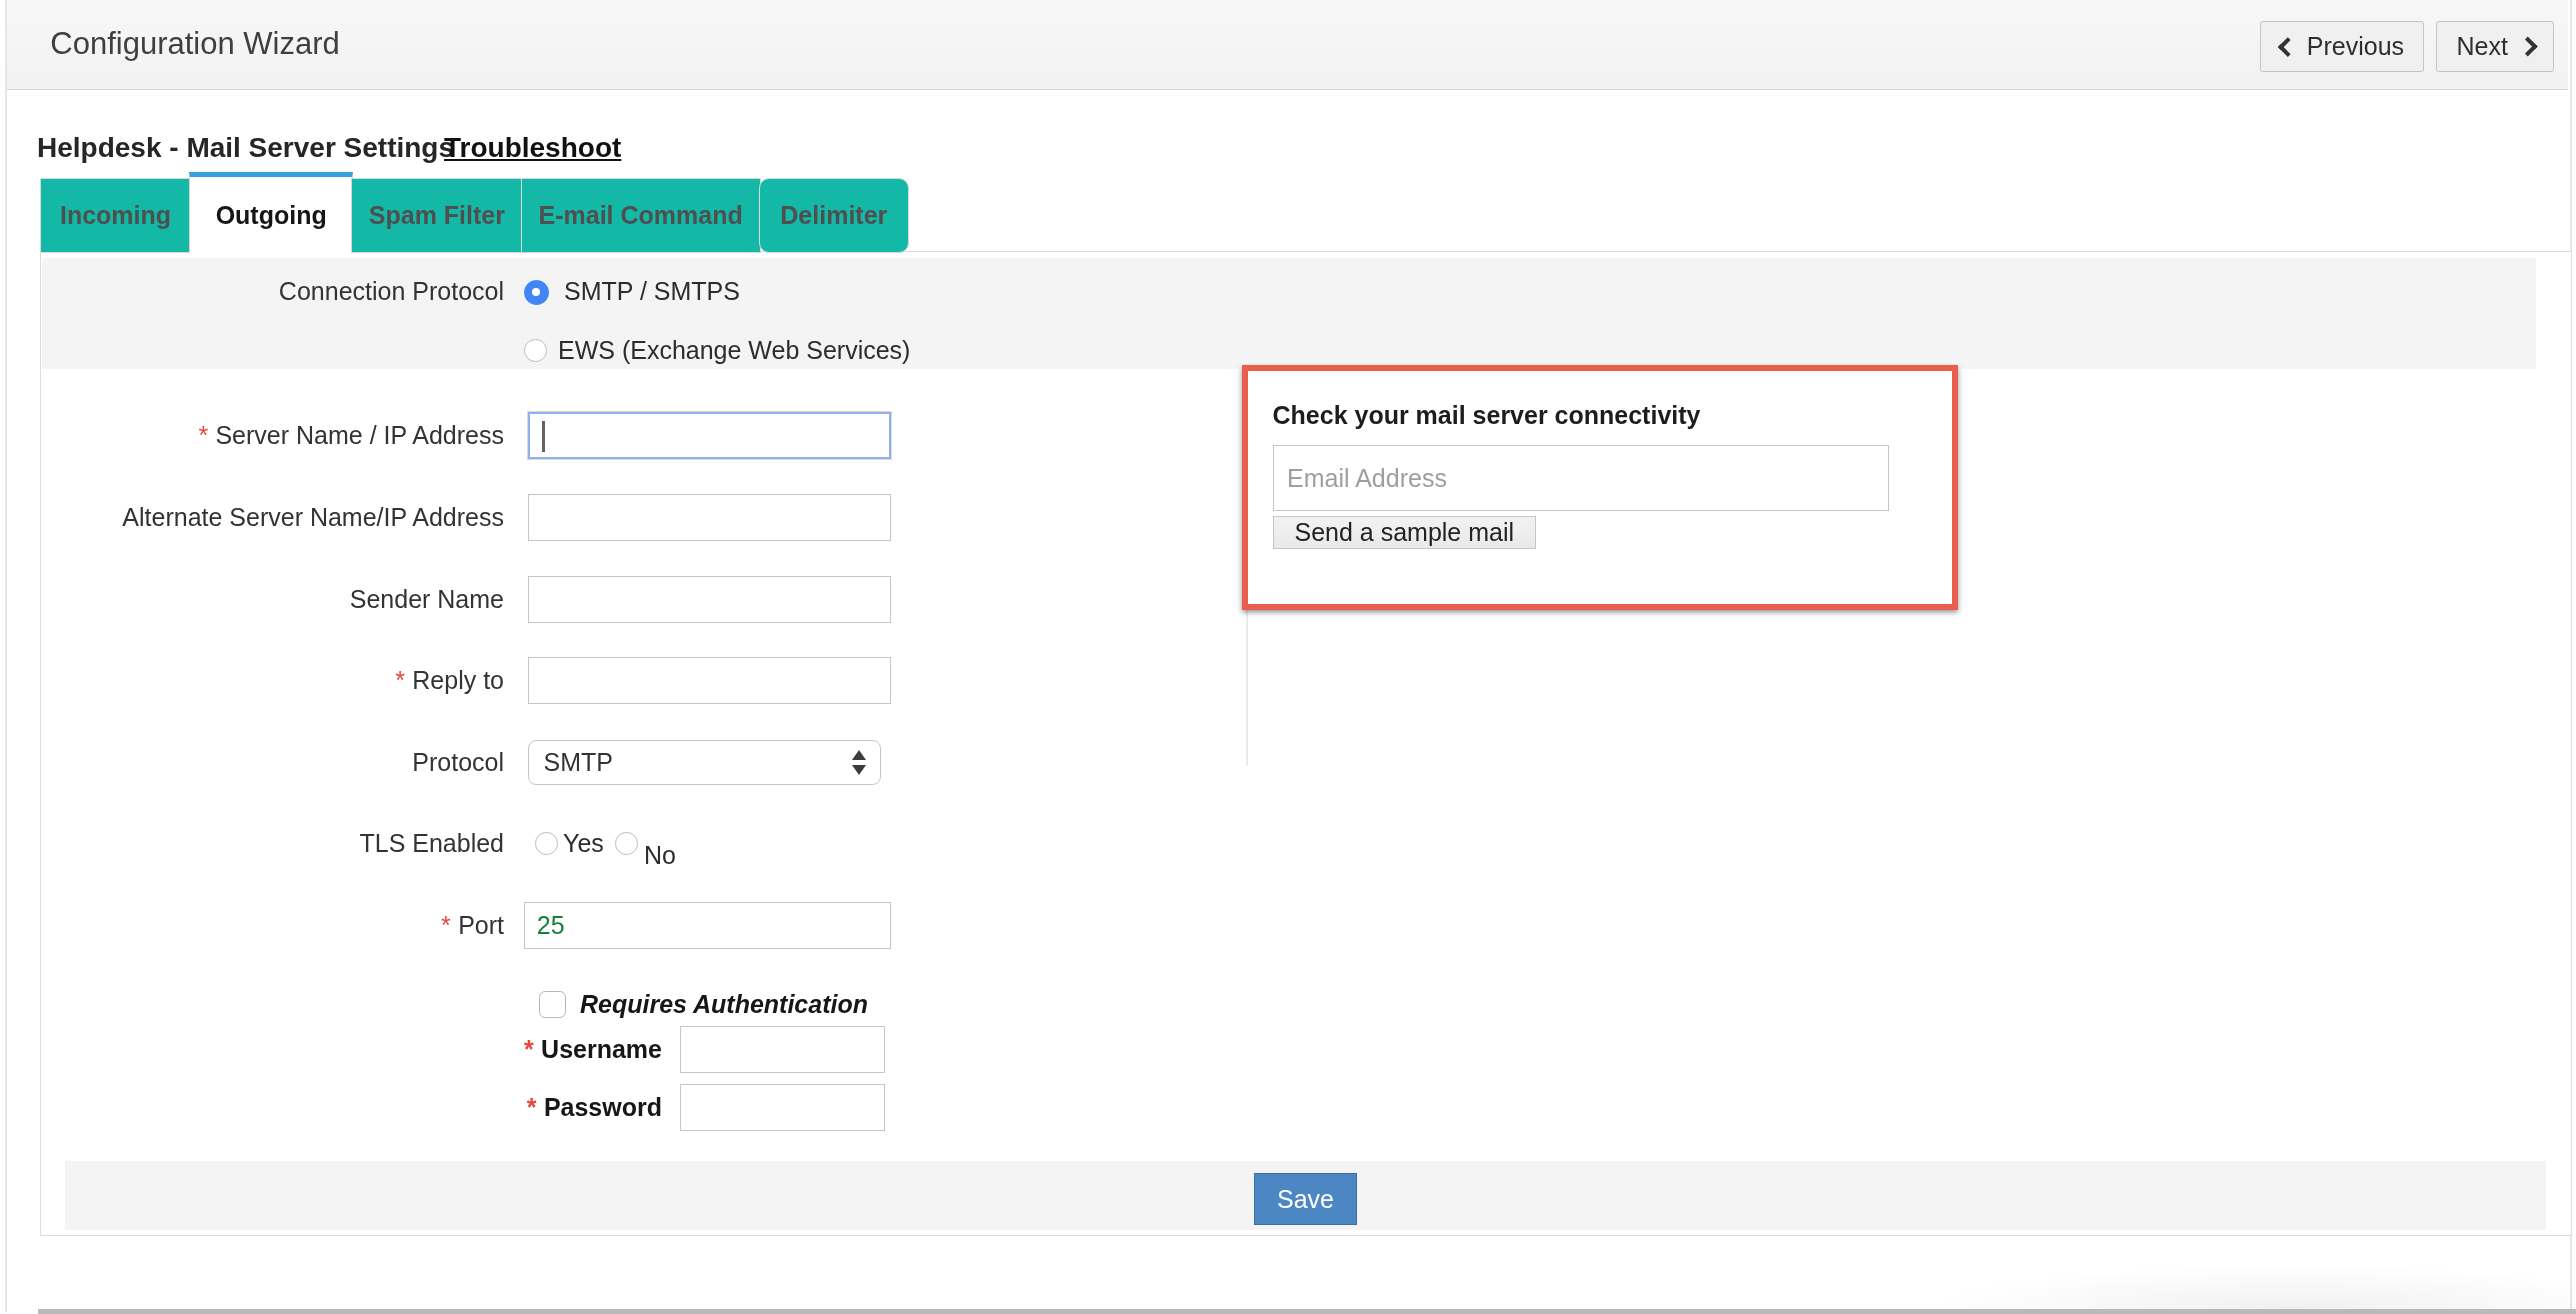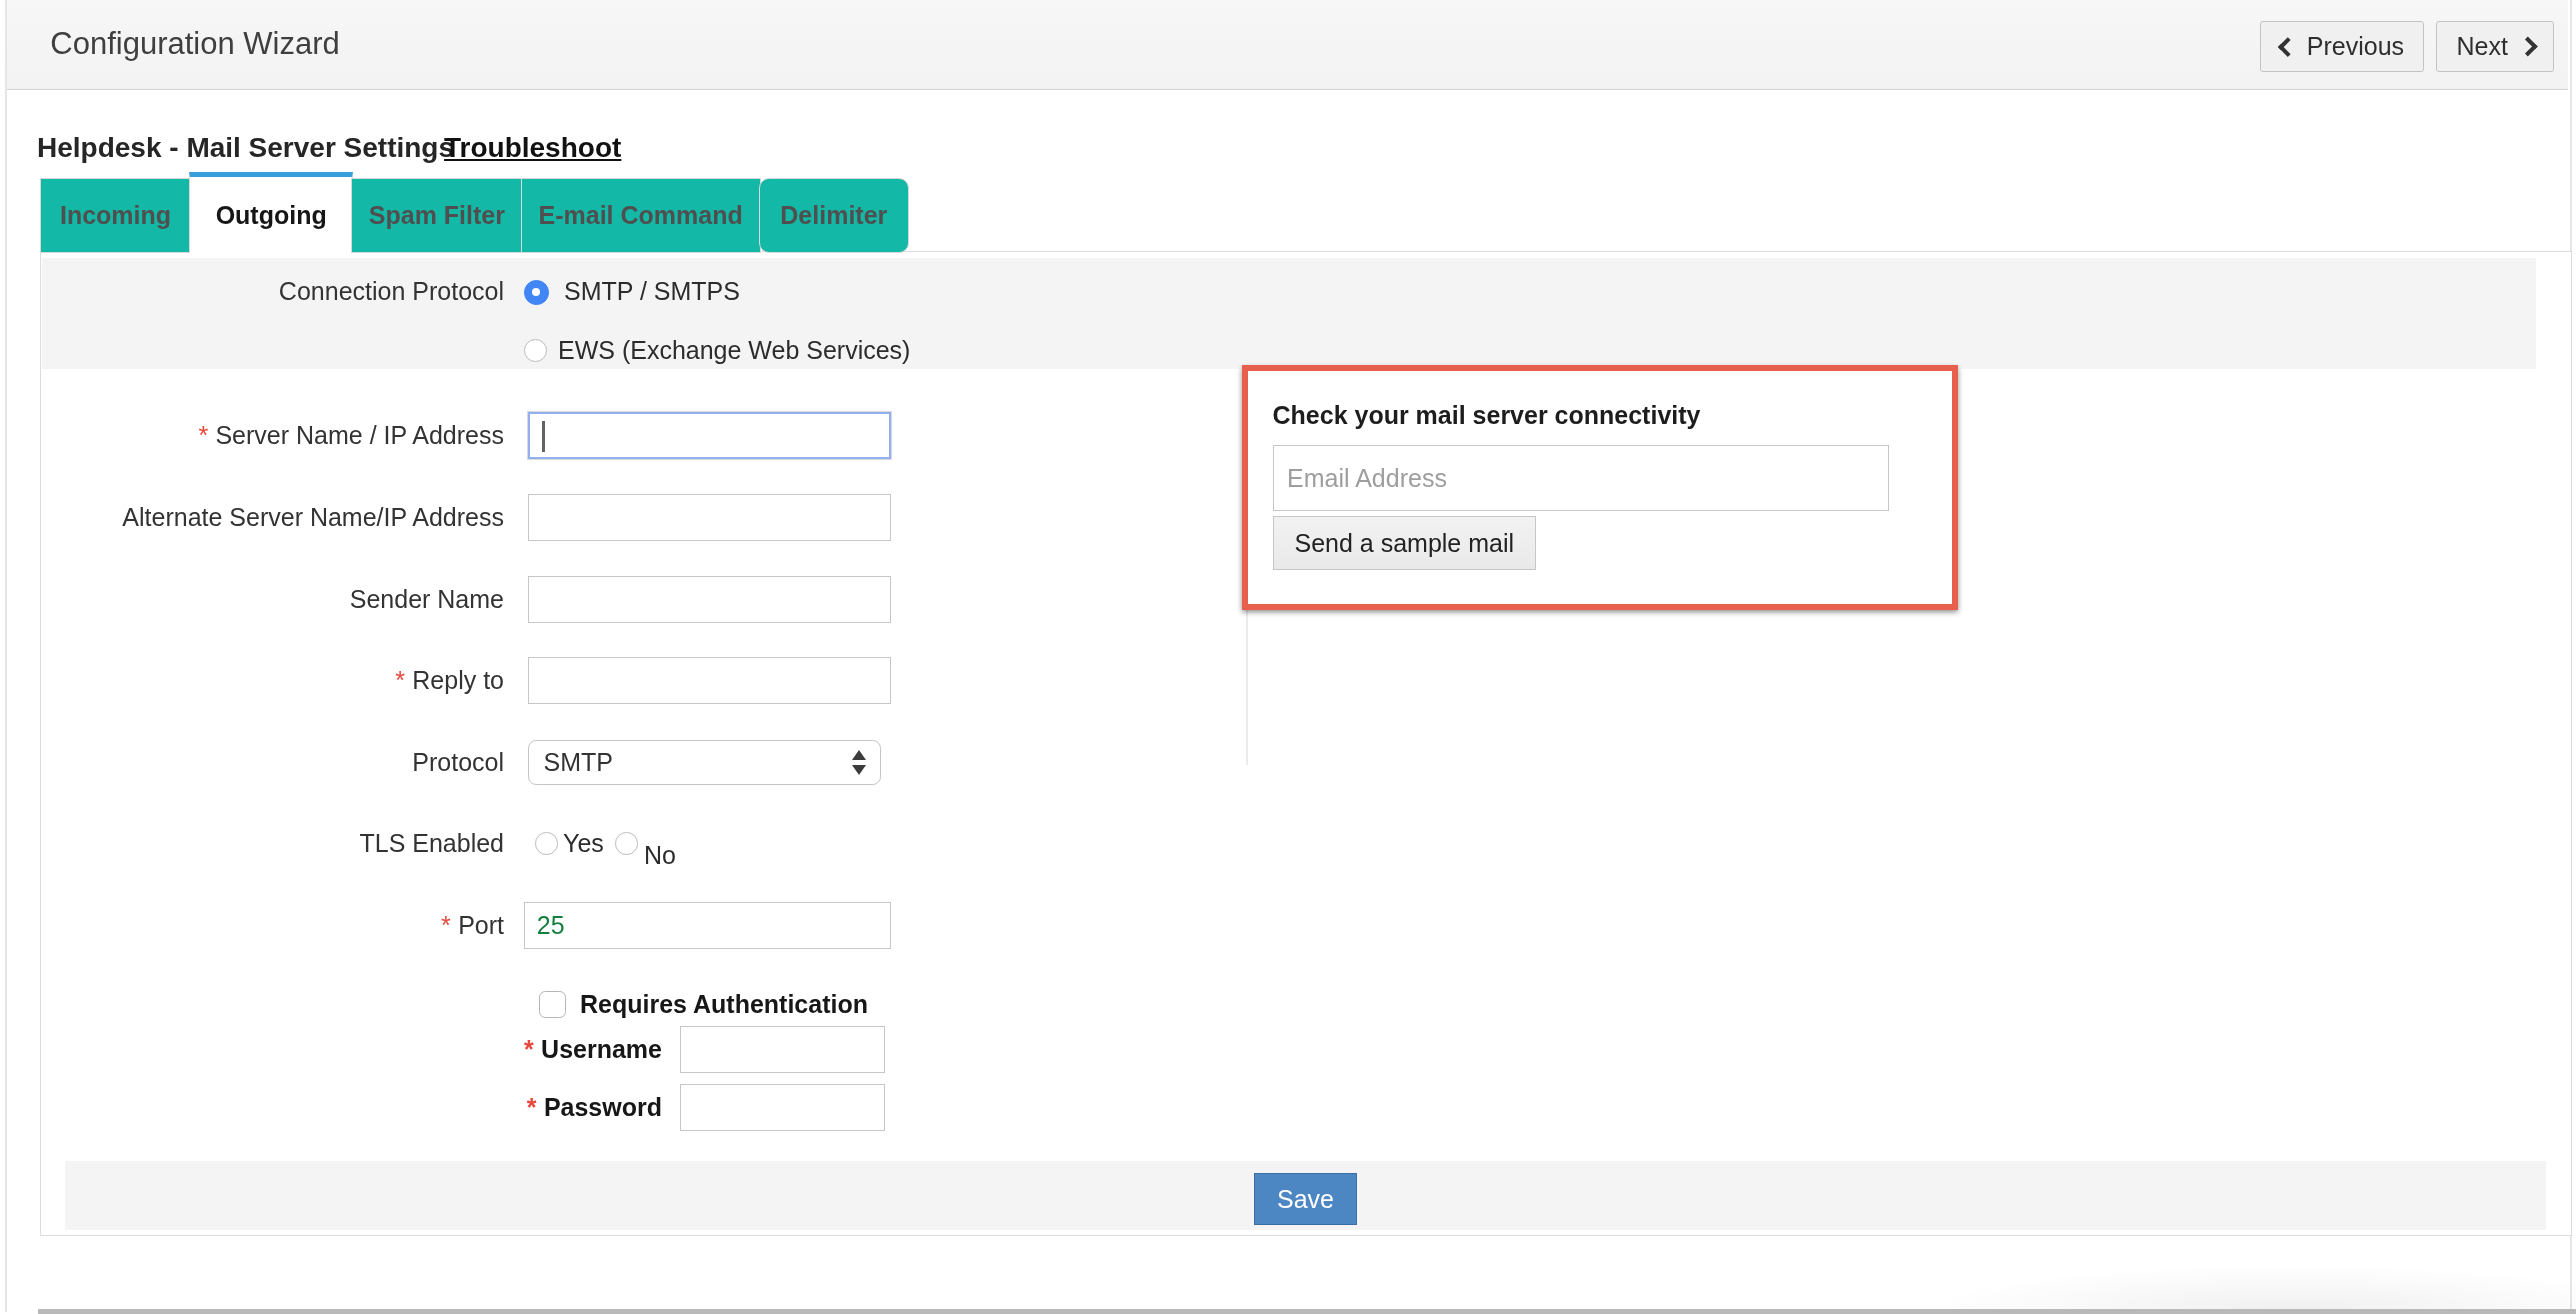--- a/index.html
+++ b/index.html
@@ -64,34 +64,34 @@
   .select { position:absolute; left:528px; width:353px; height:45px; border:1.8px solid #c4c4c4; border-radius:8.2px;
             background:#fff; display:flex; align-items:center; justify-content:space-between;
             padding:0 14.5px; z-index:3; cursor:pointer; }
   .select-value { font-size:25px; color:#333; }
   .sort-arrows { display:flex; flex-direction:column; gap:5.4px; align-items:center; }
   .tri-up { width:0; height:0; border-left:7.3px solid transparent; border-right:7.3px solid transparent; border-bottom:10px solid #3c3c3c; }
   .tri-down { width:0; height:0; border-left:7.3px solid transparent; border-right:7.3px solid transparent; border-top:10px solid #3c3c3c; }
 
   .checkbox { position:absolute; width:27px; height:27px; border:1.8px solid #b5b5b5; border-radius:6.3px;
               background:#fff; z-index:3; cursor:pointer; }
-  .check-label { position:absolute; font-size:25px; font-weight:bold; color:#171717; z-index:3; }
+  .check-label { position:absolute; font-size:25px; font-weight:bold; color:#171717; z-index:3;font-style:italic; }
 
   .save-btn { position:absolute; left:1254px; top:1173px; height:52px; padding:0 22px; background:#4d87c3;
               border:1.8px solid #3a6ea5; color:#fff; font-size:25px; font-weight:500; display:flex;
               align-items:center; justify-content:center; z-index:3; cursor:pointer; font-family:inherit; }
 
   
   .conn-panel { position:absolute; left:1242px; top:365px; width:716px; height:245px; background:#fff;
                 border:6.3px solid #e7604e; box-shadow:0 2.7px 5.4px rgba(0,0,0,0.45); z-index:4; }
   .conn-title { position:absolute; left:24.5px; top:30px; font-size:25px; font-weight:bold; color:#1d1d1d; }
   .conn-input { position:absolute; left:24.5px; top:74px; width:616px; height:66px; border:1.8px solid #c6c6c6;
                 font-size:25px; color:#333; padding:0 13.6px; font-family:inherit; }
   .conn-input::placeholder { color:#9e9e9e; }
-  .conn-send { position:absolute; left:24.5px; top:145px; height:54px; padding:0 21px;
+  .conn-send { position:absolute; left:24.5px; top:145px; height:33px; padding:0 21px;
                background:linear-gradient(#f2f2f2,#e9e9e9); border:1.8px solid #c6c6c6; font-size:25px;
                color:#222; display:flex; align-items:center; cursor:pointer; font-family:inherit; }
 </style>
 </head>
 <body>
 
 <div class="page">
 
   <div class="edge-v" style="left:5.4px;"></div>
   <div class="edge-v" style="left:2570px;"></div>

